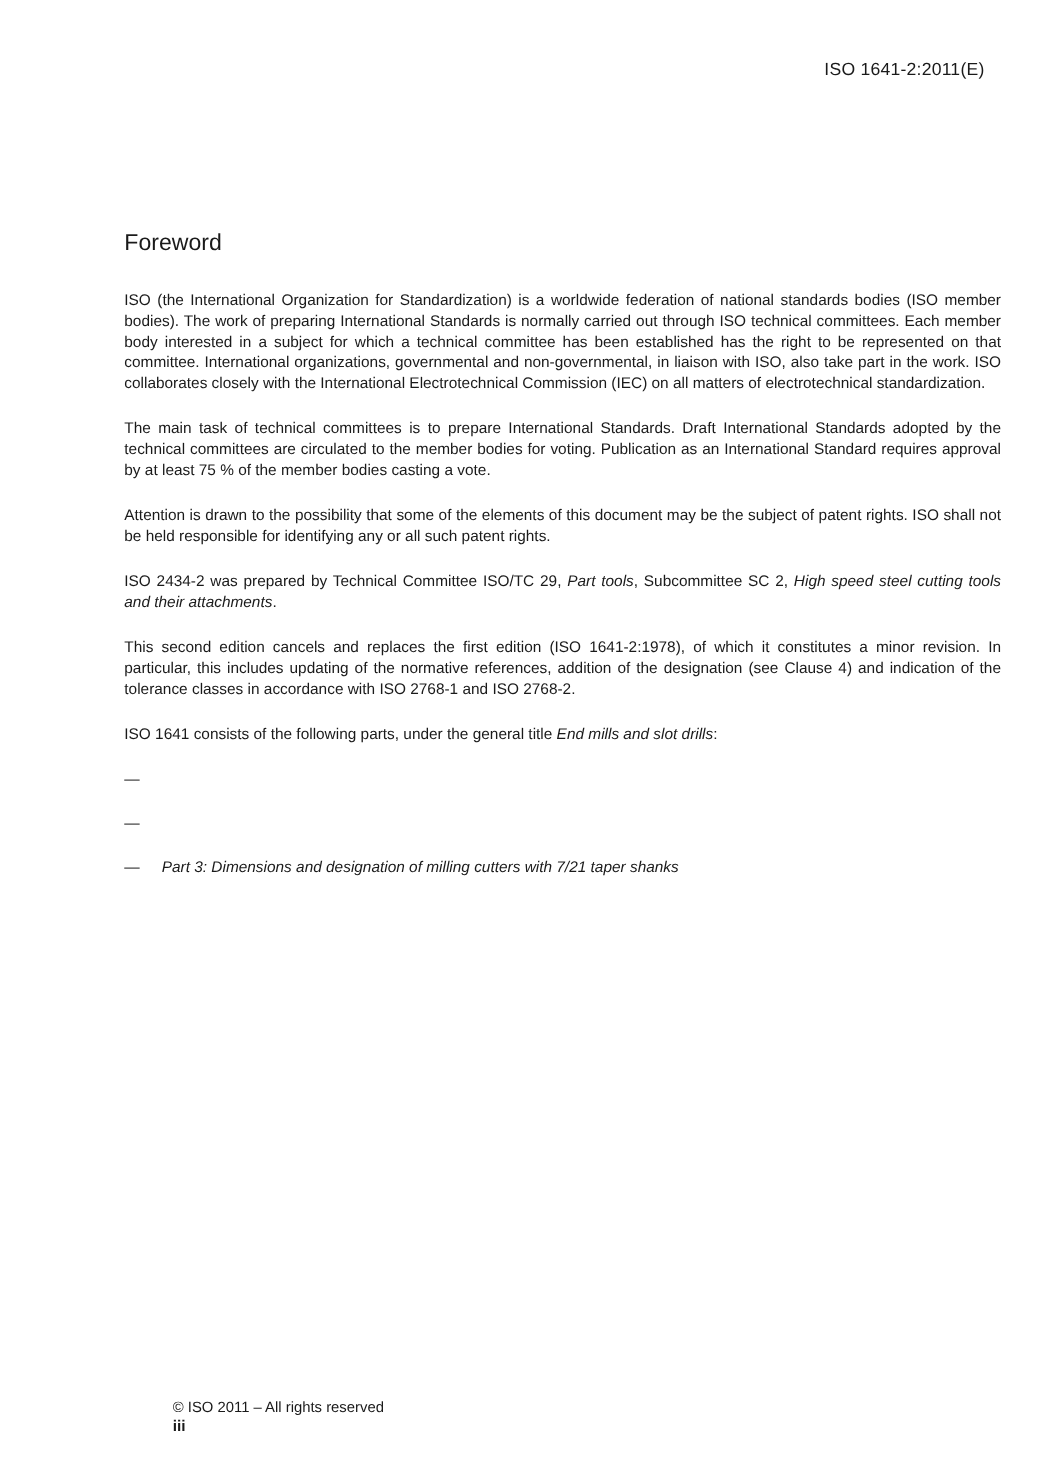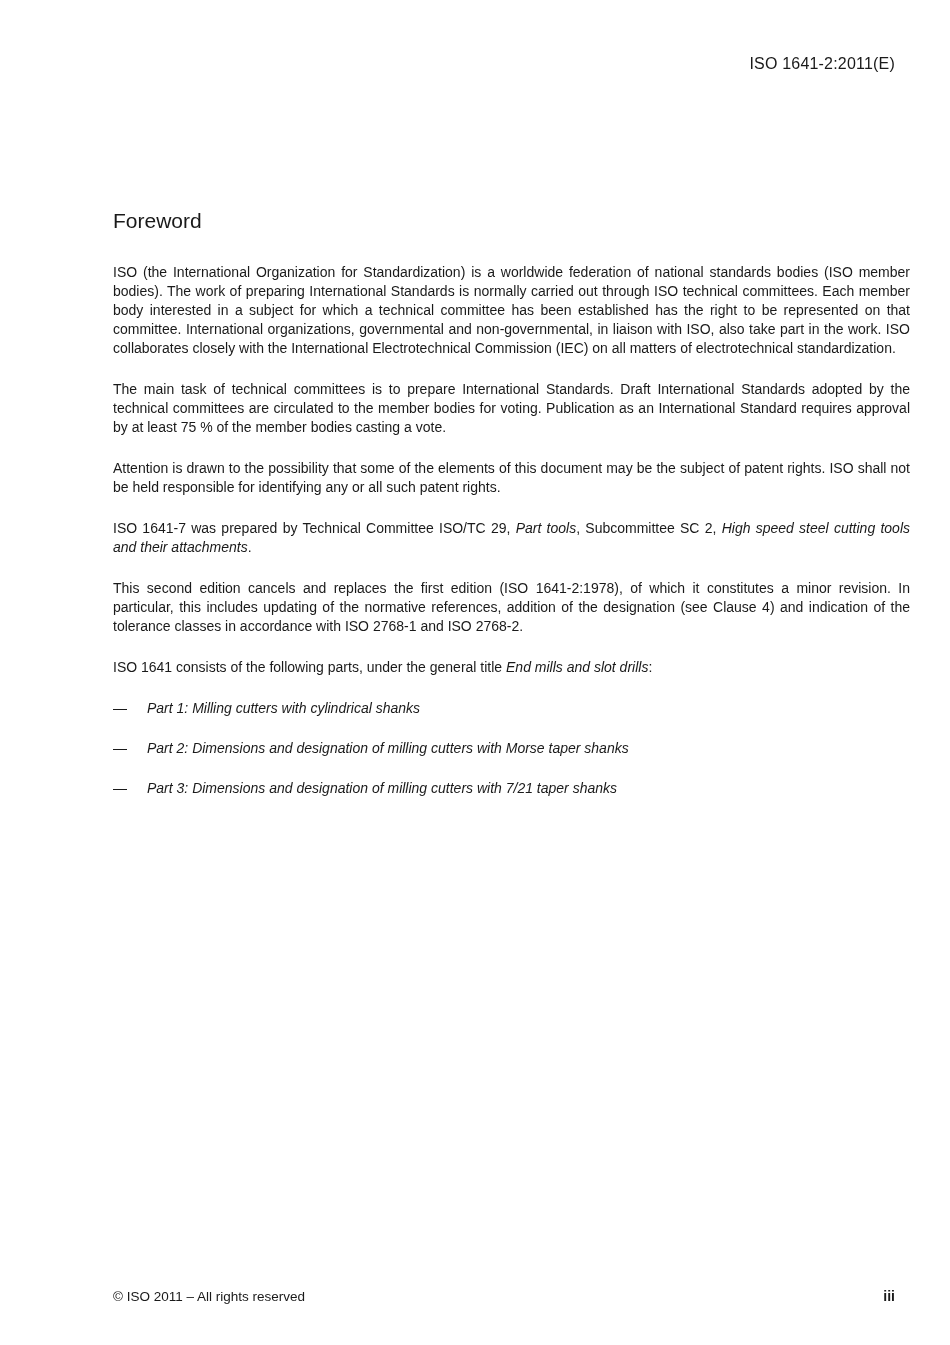--- a/index.html
+++ b/index.html
@@ -56,20 +56,21 @@
   }
   .part-item .part-text span { font-style: italic; }
   .page-footer {
     position: absolute;
     left: 113px;
     right: 55px;
     bottom: 40px;
     display: flex;
     justify-content: space-between;
     align-items: baseline;
+    flex-direction: column;
   }
   .copyright {
     font-size: 13.5px;
     line-height: 17px;
   }
   .page-num {
     font-size: 14px;
     font-weight: 700;
     line-height: 17px;
     margin-left: 44px;
@@ -82,33 +83,31 @@
 
   <div class="doc-ref">ISO 1641-2:2011(E)</div>
 
   <div class="content">
     <h1 class="foreword-title">Foreword</h1>
 
     <div>
         <p class="para"><span>ISO (the International Organization for Standardization) is a worldwide federation of national standards bodies (ISO member bodies). The work of preparing International Standards is normally carried out through ISO technical committees. Each member body interested in a subject for which a technical committee has been established has the right to be represented on that committee. International organizations, governmental and non-governmental, in liaison with ISO, also take part in the work. ISO collaborates closely with the International Electrotechnical Commission (IEC) on all matters of electrotechnical standardization.</span></p>
         <p class="para"><span>The main task of technical committees is to prepare International Standards. Draft International Standards adopted by the technical committees are circulated to the member bodies for voting. Publication as an International Standard requires approval by at least 75 % of the member bodies casting a vote.</span></p>
         <p class="para"><span>Attention is drawn to the possibility that some of the elements of this document may be the subject of patent rights. ISO shall not be held responsible for identifying any or all such patent rights.</span></p>
-        <p class="para"><span>ISO 1641-7 was prepared by Technical Committee ISO/TC 29, </span><span class="it">Part tools</span><span>, Subcommittee SC 2, </span><span class="it">High speed steel cutting tools and their attachments</span><span>.</span></p>
+        <p class="para"><span>ISO 2434-2 was prepared by Technical Committee ISO/TC 29, </span><span class="it">Part tools</span><span>, Subcommittee SC 2, </span><span class="it">High speed steel cutting tools and their attachments</span><span>.</span></p>
         <p class="para"><span>This second edition cancels and replaces the first edition (ISO 1641-2:1978), of which it constitutes a minor revision. In particular, this includes updating of the normative references, addition of the designation (see Clause 4) and indication of the tolerance classes in accordance with ISO 2768-1 and ISO 2768-2.</span></p>
         <p class="para"><span>ISO 1641 consists of the following parts, under the general title </span><span class="it">End mills and slot drills</span><span>:</span></p>
       </div>
 
     <div class="parts-list">
         <div class="part-item">
           <span class="dash">—</span>
-          <span class="part-text"><span class="it">Part 1: Milling cutters with cylindrical shanks</span></span>
         </div>
         <div class="part-item">
           <span class="dash">—</span>
-          <span class="part-text"><span class="it">Part 2: Dimensions and designation of milling cutters with Morse taper shanks</span></span>
         </div>
         <div class="part-item">
           <span class="dash">—</span>
           <span class="part-text"><span class="it">Part 3: Dimensions and designation of milling cutters with 7/21 taper shanks</span></span>
         </div>
       </div>
   </div>
 
   <div class="page-footer">
     <span class="copyright">© ISO 2011 – All rights reserved</span>

